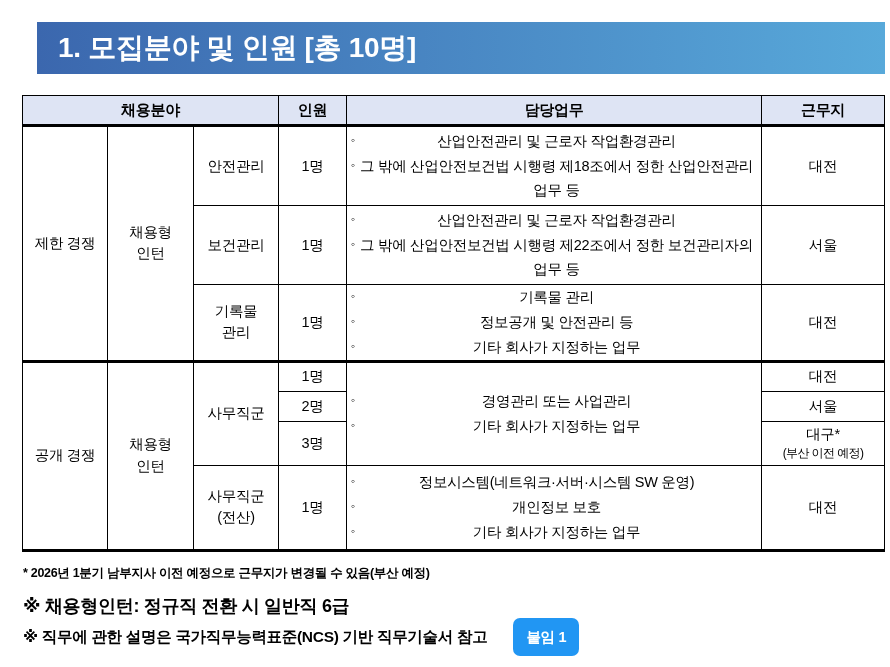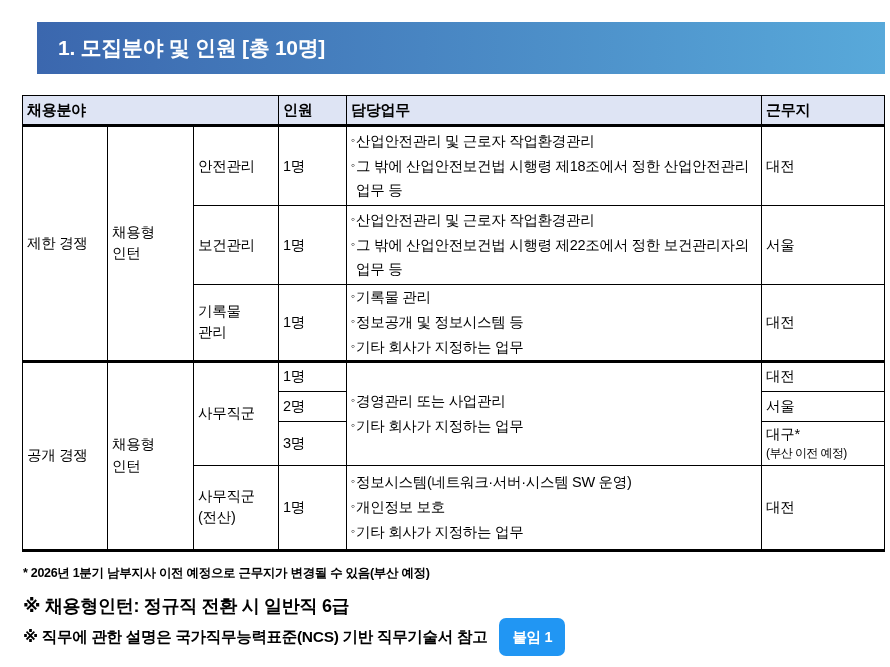--- a/index.html
+++ b/index.html
@@ -16,31 +16,31 @@
     font-family:"Liberation Sans","DejaVu Sans",sans-serif;
     color:var(--ink);letter-spacing:-0.3px;
   }
   
   .title-bar{
     position:absolute;left:37px;top:22px;width:848px;height:52px;
     background:linear-gradient(90deg,var(--grad-l) 0%,var(--grad-r) 100%);
     display:flex;align-items:center;
   }
   .title-bar .title-text{
-    padding-left:21px;font-size:21px;font-weight:bold;color:#ffffff;
+    padding-left:21px;font-size:28px;font-weight:bold;color:#ffffff;
   }
   
   table.recruit{
     position:absolute;left:22px;top:95px;width:862px;
     border-collapse:collapse;table-layout:fixed;
   }
   .recruit th,.recruit td{
     border:1px solid var(--ink);
     font-size:14.5px;font-weight:normal;
-    text-align:left;vertical-align:middle;
+    text-align:center;vertical-align:middle;
     padding:0 4px;overflow:hidden;
   }
   .recruit thead th{
     background:var(--hdr-bg);
     font-size:15px;font-weight:bold;
     border-bottom:3px solid var(--ink);
   }
   .sec-end{border-bottom:3px solid var(--ink) !important;}
   .tbl-end{border-bottom:3px solid var(--ink) !important;}
   .duties{
@@ -51,21 +51,21 @@
   .duty .txt{flex:1 1 auto;}
   .two-line span{display:block;line-height:1.5;}
   .loc-main{display:block;line-height:1.4;}
   .loc-note{display:block;font-size:12px;line-height:1.5;letter-spacing:-0.6px;}
   
   .note{position:absolute;left:23px;font-weight:bold;white-space:nowrap;text-align:center;}
   .note-small{top:565px;font-size:12.5px;}
   .note-mid{top:594px;font-size:18px;}
   .note-row{
     position:absolute;left:23px;top:618px;
-    display:flex;align-items:center;gap:12px;
+    display:flex;align-items:center;gap:26px;
   }
   .note-row .note-text{font-size:15.5px;font-weight:bold;white-space:nowrap;}
   .attach-btn{
     background:var(--btn-bg);color:#ffffff;border:none;cursor:pointer;
     font-family:inherit;font-size:14.5px;font-weight:bold;
     padding:0 13px;height:38px;border-radius:7px;letter-spacing:-0.3px;
   }
 </style>
 </head>
 <body>
@@ -136,21 +136,21 @@
         <span>관리</span>
       </td>
       <td class="sec-end">1명</td>
       <td class="sec-end duties">
         <div class="duty">
             <span class="bullet">◦</span>
             <span class="txt">기록물 관리</span>
           </div>
         <div class="duty">
             <span class="bullet">◦</span>
-            <span class="txt">정보공개 및 정보시스템 등</span>
+            <span class="txt">정보공개 및 안전관리 등</span>
           </div>
         <div class="duty">
             <span class="bullet">◦</span>
             <span class="txt">기타 회사가 지정하는 업무</span>
           </div>
       </td>
       <td class="sec-end">대전</td>
     </tr>
 
     <tr style="height:30px">

